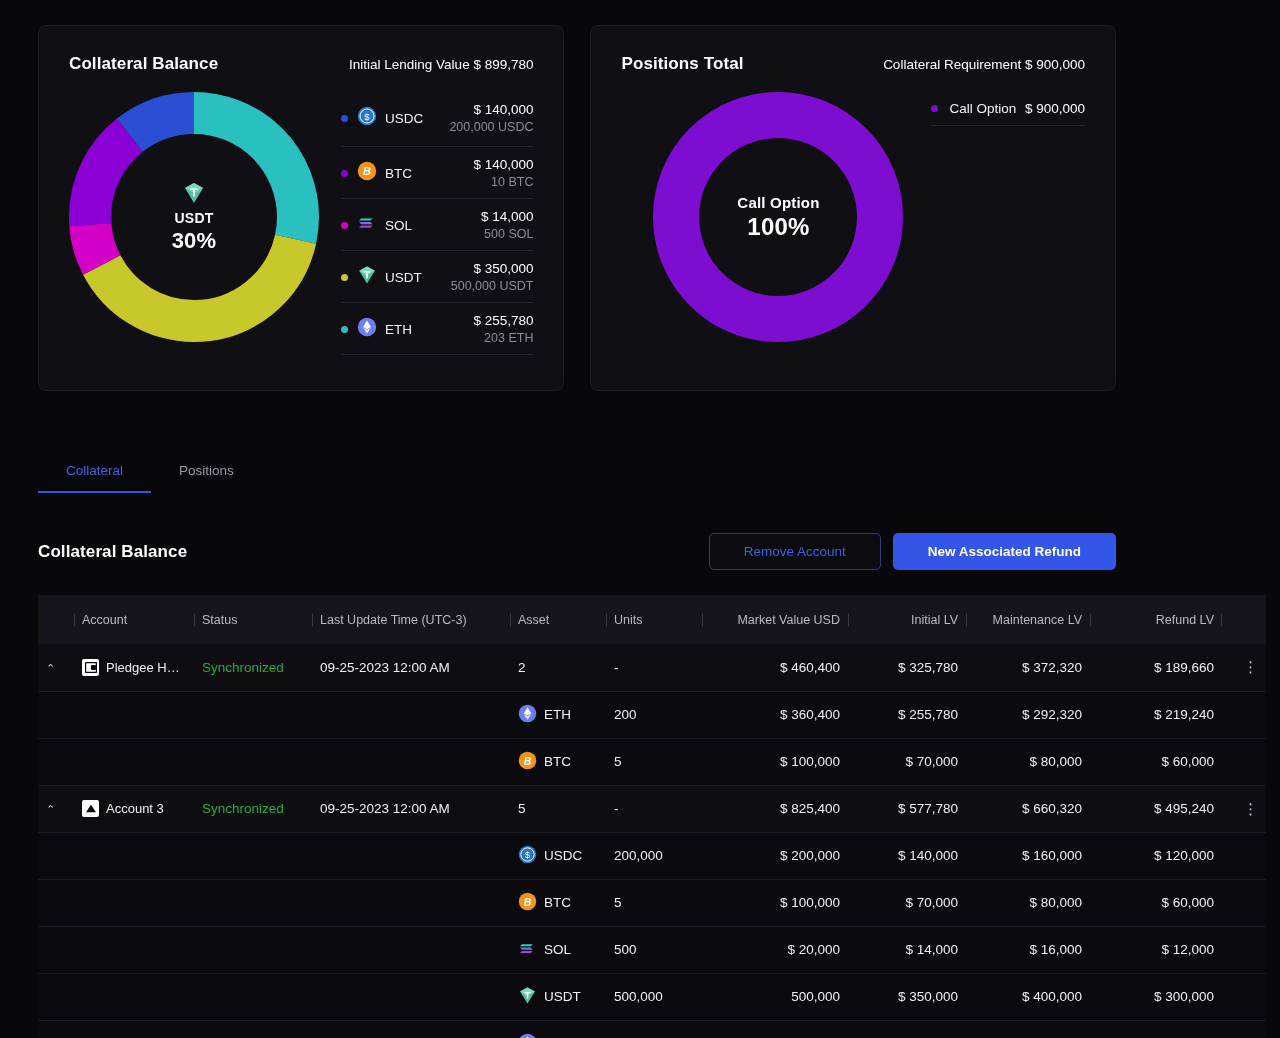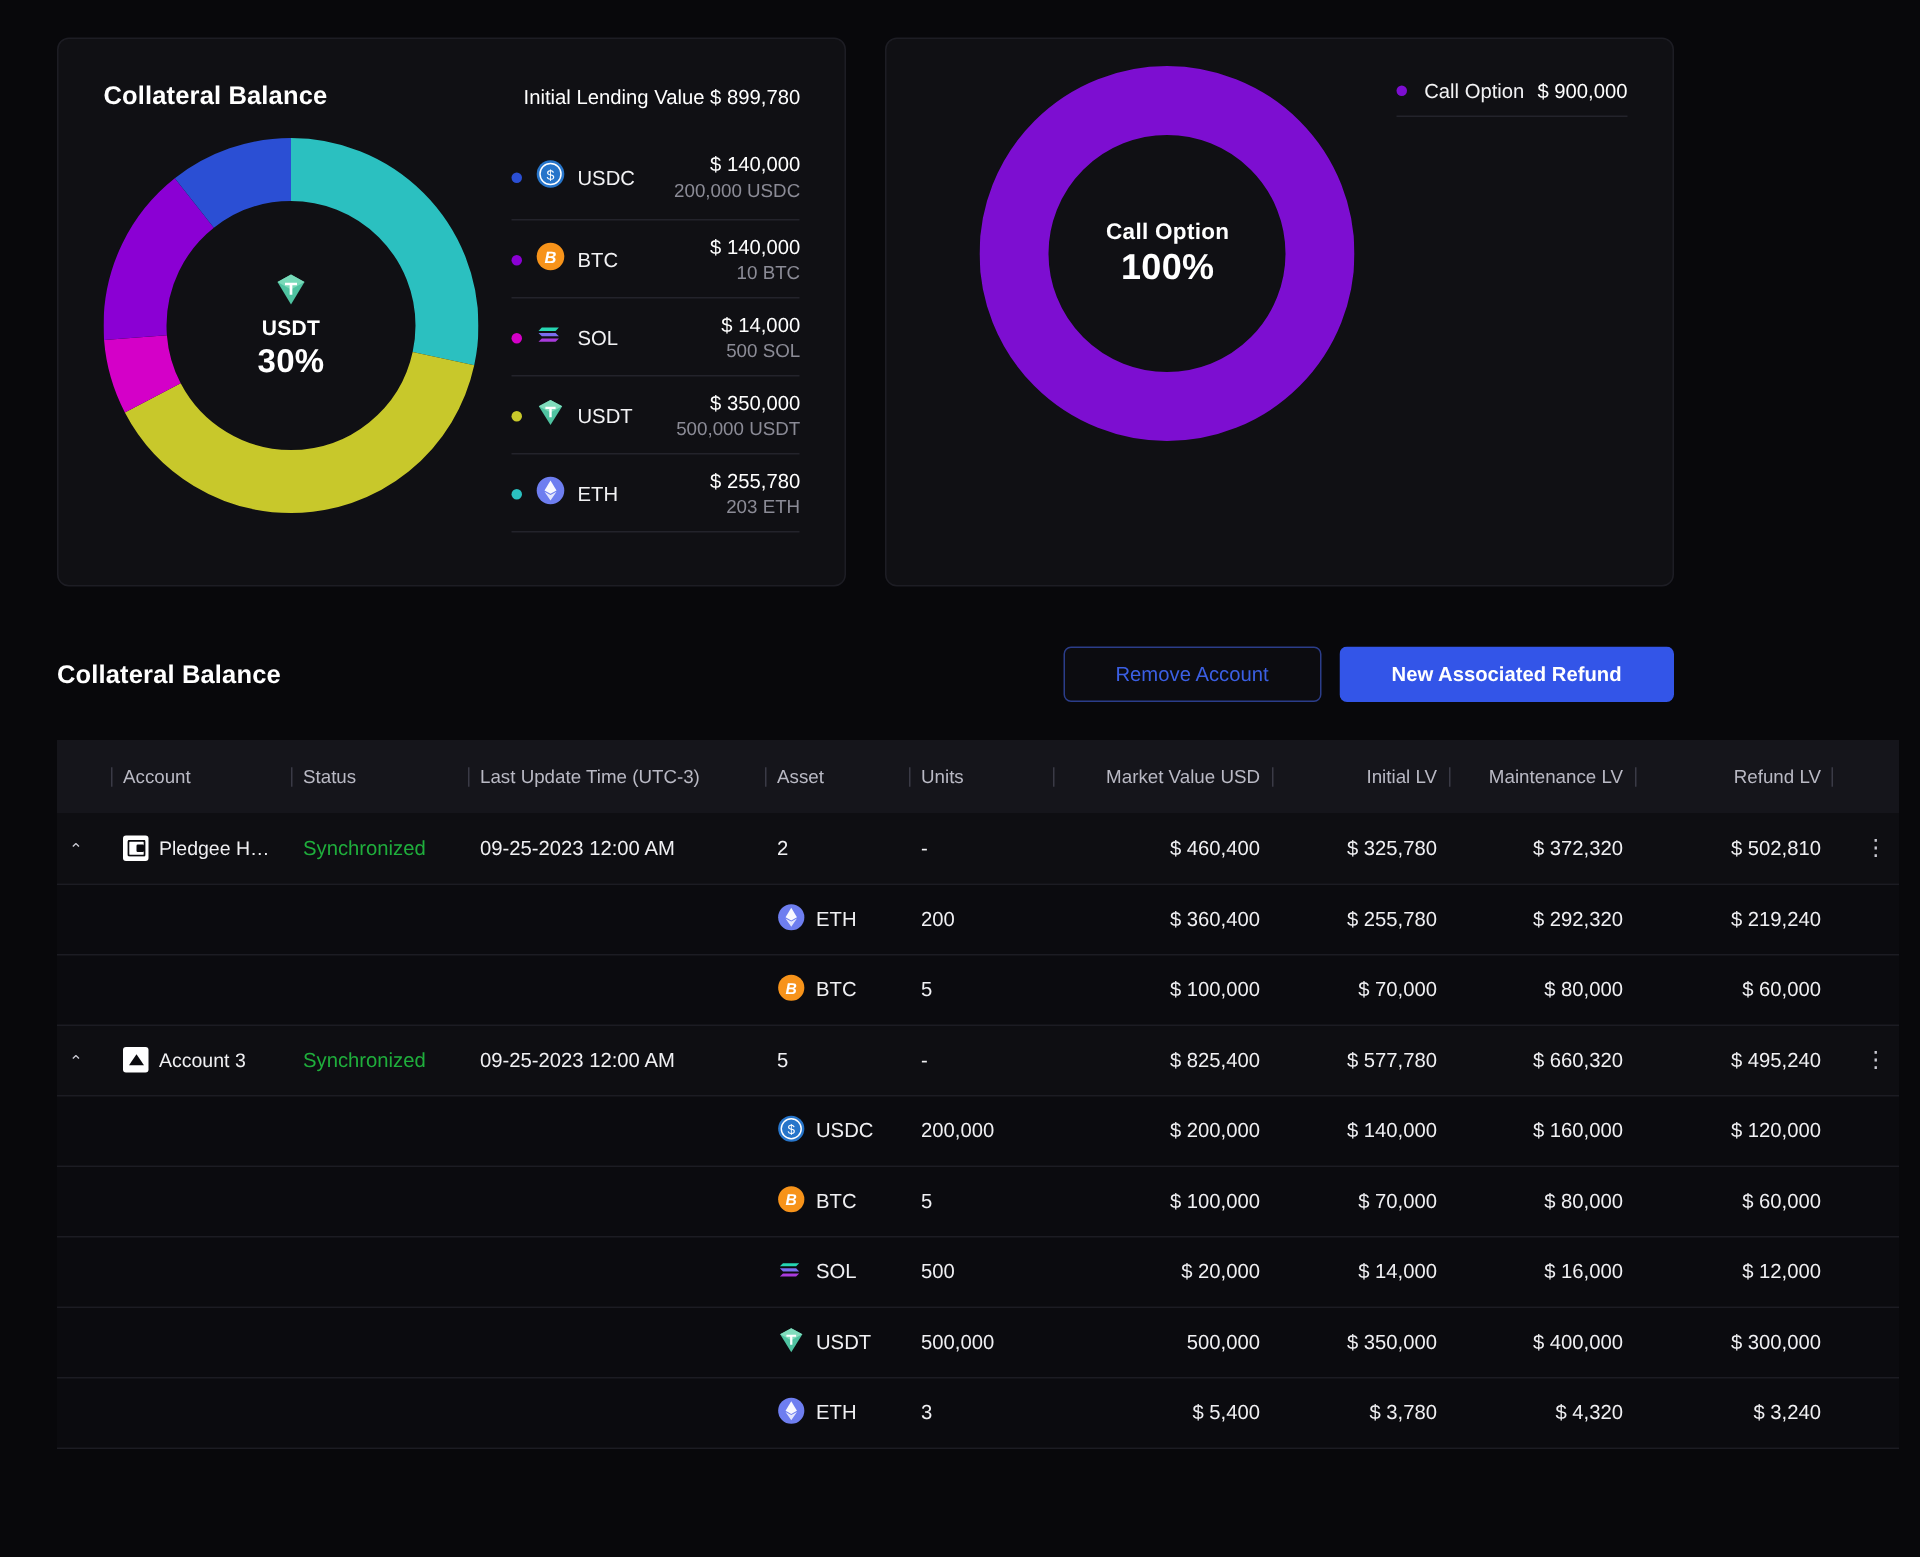--- a/index.html
+++ b/index.html
@@ -338,20 +338,24 @@
               <div class="legend-amt">$ 255,780</div>
               <div class="legend-units">203 ETH</div>
             </span>
           </div>
 
         </div>
       </div>
     </div>
 
     <div class="card positions">
+      <div class="card-head">
+        <div class="card-title">Positions Total</div>
+        <div class="card-sub">Collateral Requirement $ 900,000</div>
+      </div>
       <div class="card-body">
 
         <div class="donut-wrap pos">
           <svg width="250" height="250" viewBox="0 0 250 250">
             <g transform="rotate(-90 125 125)" fill="none" stroke-width="46">
               <circle cx="125" cy="125" r="102" stroke="#7d0ed1" stroke-dasharray="640.9 0" stroke-dashoffset="0"></circle>
             </g>
           </svg>
           <div class="donut-center">
             <span class="donut-label big">Call Option</span>
@@ -366,20 +370,24 @@
             <span class="legend-vals">
               <div class="legend-amt">$ 900,000</div>
             </span>
           </div>
         </div>
 
       </div>
     </div>
   </div>
 
+  <div class="tabs">
+    <div class="tab active">Collateral</div>
+    <div class="tab">Positions</div>
+  </div>
 
   <div class="section-head">
     <div class="section-title">Collateral Balance</div>
     <div class="btn-group">
       <button class="btn outline">Remove Account</button>
       <button class="btn primary">New Associated Refund</button>
     </div>
   </div>
 
   <div class="table-wrap">
@@ -431,21 +439,21 @@
           </td>
           <td class="l">
             <span class="status-sync">Synchronized</span>
           </td>
           <td class="l">09-25-2023 12:00 AM</td>
           <td class="l">2</td>
           <td class="l">-</td>
           <td>$ 460,400</td>
           <td>$ 325,780</td>
           <td>$ 372,320</td>
-          <td>$ 502,810</td>
+          <td>$ 189,660</td>
           <td>
             <span class="kebab">⋮</span>
           </td>
         </tr>
 
         <tr class="child">
           <td></td>
           <td></td>
           <td></td>
           <td></td>

